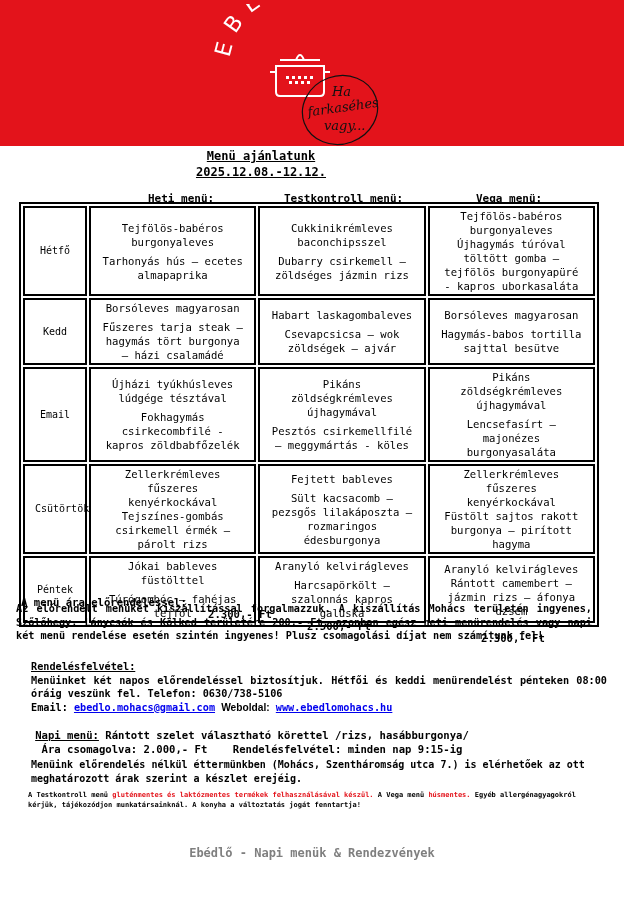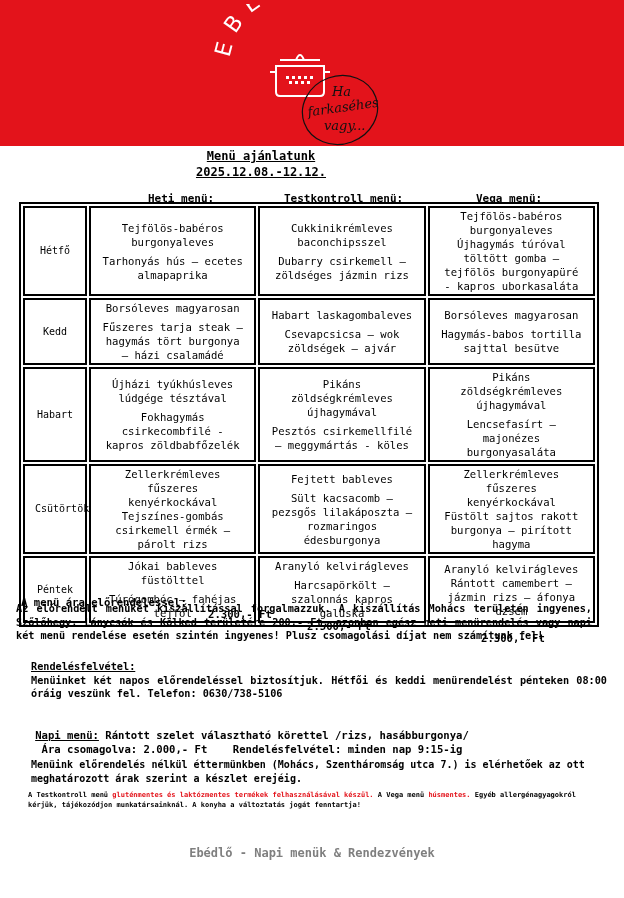--- a/index.html
+++ b/index.html
@@ -81,21 +81,21 @@
       <td><span class="soup">Cukkinikrémleves baconchipsszel</span><span>Dubarry csirkemell – zöldséges jázmin rizs</span></td>
       <td class="tight"><span class="soup">Tejfölös-babéros burgonyaleves</span><span>Újhagymás túróval töltött gomba – tejfölös burgonyapüré - kapros uborkasaláta</span></td>
     </tr>
     <tr style="height:66px">
       <td class="day">Kedd</td>
       <td><span class="soup">Borsóleves magyarosan</span><span>Fűszeres tarja steak – hagymás tört burgonya – házi csalamádé</span></td>
       <td><span class="soup">Habart laskagombaleves</span><span>Csevapcsicsa – wok zöldségek – ajvár</span></td>
       <td><span class="soup">Borsóleves magyarosan</span><span>Hagymás-babos tortilla sajttal besütve</span></td>
     </tr>
     <tr style="height:70px">
-      <td class="day">Habart</td>
+      <td class="day">Email</td>
       <td><span class="soup">Újházi tyúkhúsleves lúdgége tésztával</span><span>Fokhagymás csirkecombfilé - kapros zöldbabfőzelék</span></td>
       <td><span class="soup">Pikáns zöldségkrémleves újhagymával</span><span>Pesztós csirkemellfilé – meggymártás - köles</span></td>
       <td><span class="soup">Pikáns zöldségkrémleves újhagymával</span><span>Lencsefasírt – majonézes burgonyasaláta</span></td>
     </tr>
     <tr style="height:72px">
       <td class="day">Csütörtök</td>
       <td class="tight"><span class="soup">Zellerkrémleves fűszeres kenyérkockával</span><span>Tejszínes-gombás csirkemell érmék – párolt rizs</span></td>
       <td><span class="soup">Fejtett bableves</span><span>Sült kacsacomb – pezsgős lilakáposzta – rozmaringos édesburgonya</span></td>
       <td class="tight"><span class="soup">Zellerkrémleves fűszeres kenyérkockával</span><span>Füstölt sajtos rakott burgonya – pirított hagyma</span></td>
     </tr>
@@ -113,20 +113,26 @@
   <span style="left:187px">2.300,- Ft</span>
   <span style="left:286px">2.500,- Ft</span>
   <span style="left:460px">2.300,- Ft</span>
 </div>
 
 <div class="para" style="top:602px">Az előrendelt menüket kiszállítással forgalmazzuk. A kiszállítás Mohács területén ingyenes, Szőlőhegy, Lánycsók és Kölked területére 200,- Ft, azonban egész heti menürendelés vagy napi két menü rendelése esetén szintén ingyenes! Plusz csomagolási díjat nem számítunk fel!</div>
 
 <div class="para para2" style="top:660px; left:31px">
   <div class="u">Rendelésfelvétel:</div>
   <div>Menüinket két napos előrendeléssel biztosítjuk. Hétfői és keddi menürendelést pénteken 08:00 óráig veszünk fel. Telefon: 0630/738-5106</div>
+  <div>
+    <span>Email:</span>
+    <a class="link" href="#">ebedlo.mohacs@gmail.com</a>
+    <span style="font-family:'Liberation Sans',sans-serif">Weboldal:</span>
+    <a class="link" href="#">www.ebedlomohacs.hu</a>
+  </div>
 </div>
 
 <div class="napi" style="top:728px">
   <span class="u">Napi menü:</span>
   <span>Rántott szelet választható körettel /rizs, hasábburgonya/</span>
 </div>
 <div class="napi" style="top:742px">
   <span>Ára csomagolva: 2.000,- Ft</span>&nbsp;&nbsp;&nbsp;
   <span>Rendelésfelvétel: minden nap 9:15-ig</span>
 </div>

